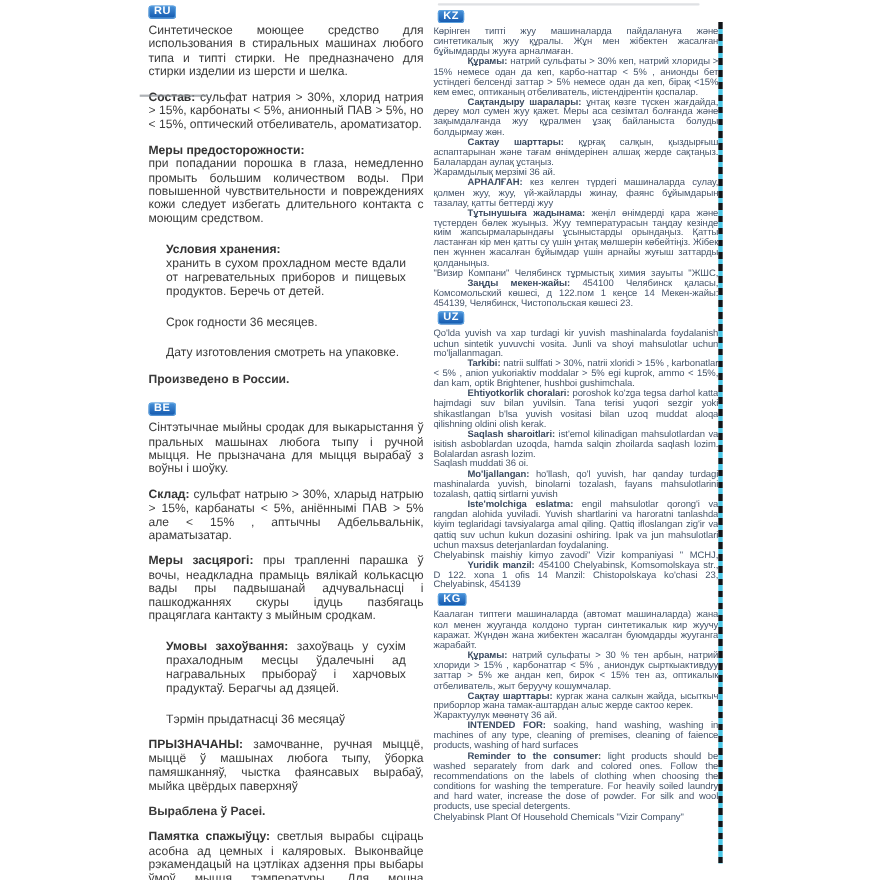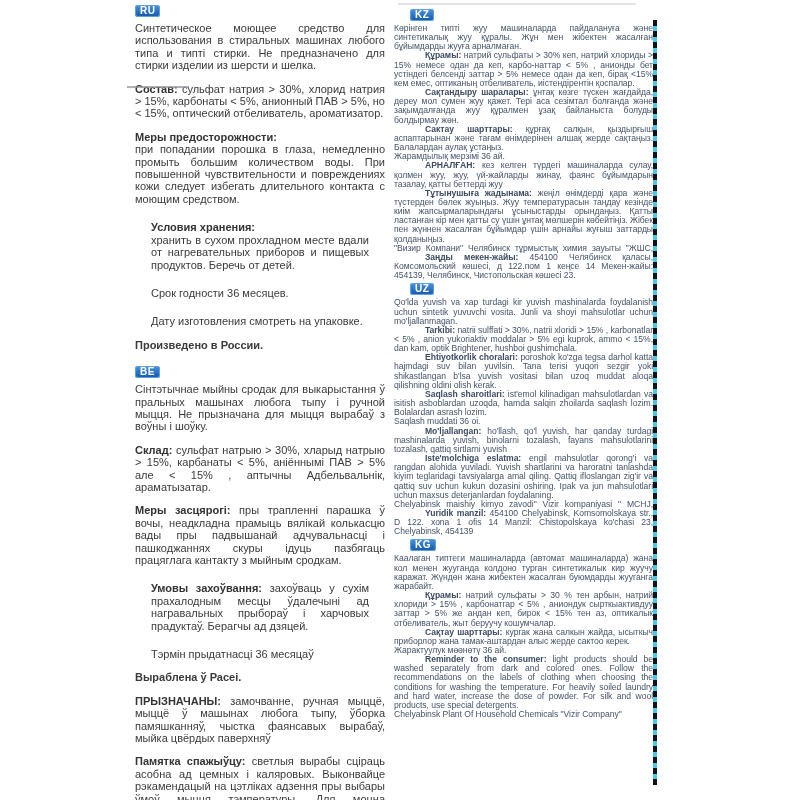--- a/index.html
+++ b/index.html
@@ -17,21 +17,21 @@
     width:259px;font-size:8.6px;line-height:9.15px;color:#44546a;
     text-align:justify;padding-top:6px;letter-spacing:-0.05px;
   }
   .badge{
     display:inline-block;background:linear-gradient(#4a93da,#1257ad);
     color:#fff;font-weight:bold;font-size:10px;line-height:12px;
     padding:0 5px;border-radius:3px;letter-spacing:0.5px;
     box-shadow:0 0 0 1px #5ea3e0 inset;
   }
   .badge-row{margin:0 0 5px 0;}
-  .col-right .badge-row{margin:3px 0 3px 16px;}
+  .col-right .badge-row{margin:3px 0 3px 4px;}
   .p{margin:0 0 11px 0;}
   .ln{margin:16px;text-align:left;}
   .col-right .p,.col-right .ln{margin:0;}
   .bk{display:block;}
   b{font-weight:bold;}
   .col-left b{color:#333;}
   .col-right b{color:#3c4c62;padding-left:31px;}
   .made{font-weight:bold;}
   
   .cutline{
@@ -67,33 +67,33 @@
     <p class="p made">Произведено в России.</p>
 
     <div class="badge-row" style="margin-top:14px;">
       <span class="badge">BE</span>
     </div>
     <p class="p">Сінтэтычнае мыйны сродак для выкарыстання ў пральных машынах любога тыпу і ручной мыцця. Не прызначана для мыцця вырабаў з воўны і шоўку.</p>
     <p class="p"><b>Склад:</b><span> сульфат натрыю &gt; 30%, хларыд натрыю &gt; 15%, карбанаты &lt; 5%, аніённымі ПАВ &gt; 5% але &lt; 15% , аптычны Адбельвальнік, араматызатар.</span></p>
     <p class="p"><b>Меры засцярогі:</b><span> пры трапленні парашка ў вочы, неадкладна прамыць вялікай колькасцю вады пры падвышанай адчувальнасці і пашкоджаннях скуры ідуць пазбягаць працяглага кантакту з мыйным сродкам.</span></p>
     <p class="ln" style="text-align:justify;"><b>Умовы захоўвання:</b><span> захоўваць у сухім прахалодным месцы ўдалечыні ад награвальных прыбораў і харчовых прадуктаў. Берагчы ад дзяцей.</span></p>
     <p class="p ln" style="margin-bottom:11px;">Тэрмін прыдатнасці 36 месяцаў</p>
+    <p class="p"><b>ПРЫЗНАЧАНЫ:</b><span> замочванне, ручная мыццё, мыццё ў машынах любога тыпу, ўборка памяшканняў, чыстка фаянсавых вырабаў, мыйка цвёрдых паверхняў</span></p>
     <p class="p made">Выраблена ў Расеі.</p>
-    <p class="p"><b>ПРЫЗНАЧАНЫ:</b><span> замочванне, ручная мыццё, мыццё ў машынах любога тыпу, ўборка памяшканняў, чыстка фаянсавых вырабаў, мыйка цвёрдых паверхняў</span></p>
     <p class="p"><b>Памятка спажыўцу:</b><span> светлыя вырабы сціраць асобна ад цемных і каляровых. Выконвайце рэкамендацый на цэтліках адзення пры выбары ўмоў мыцця тэмпературы. Для моцна забруджанага бялізны і жорсткай вады</span></p>
   </div>
 
   <div class="col col-right">
 
     <div class="badge-row">
       <span class="badge">KZ</span>
     </div>
     <p class="p">Көрінген типті жуу машиналарда пайдалануға және синтетикалық жуу құралы. Жұн мен жібектен жасалған бұйымдарды жууға арналмаған.</p>
     <p class="p"><b>Құрамы:</b><span> натрий сульфаты &gt; 30% кеп, натрий хлориды &gt; 15% немесе одан да кеп, карбо-наттар  &lt; 5% , анионды бет устіндегі белсенді заттар &gt; 5% немесе одан да кеп,  бірақ &lt;15% кем емес,  оптиканың отбеливатель, иістендірентін қоспалар.</span></p>
-    <p class="p"><b>Сақтандыру шаралары:</b><span> ұнтақ көзге түскен жағдайда, дереу мол сумен жуу қажет. Тері аса сезімтал болғанда және зақымдалғанда жуу құралмен ұзақ байланыста болуды болдырмау жөн.</span></p>
+    <p class="p"><b>Сақтандыру шаралары:</b><span> ұнтақ көзге түскен жағдайда, дереу мол сумен жуу қажет. Меры аса сезімтал болғанда және зақымдалғанда жуу құралмен ұзақ байланыста болуды болдырмау жөн.</span></p>
     <p class="p"><b>Сактау шарттары:</b><span> құрғақ салқын, қыздырғыш аспаптарынан және тағам өнімдерінен алшақ жерде сақтаңыз. Балалардан аулақ ұстаңыз.</span></p>
     <p class="ln">Жарамдылық мерзімі 36 ай.</p>
     <p class="p"><b>АРНАЛҒАН:</b><span> кез келген түрдегі машиналарда сулау, қолмен жуу, жуу, үй-жайларды жинау, фаянс бұйымдарын тазалау, қатты беттерді жуу</span></p>
     <p class="p"><b>Тұтынушыға жадынама:</b><span> жеңіл өнімдерді қара және түстерден бөлек жуыңыз. Жуу температурасын таңдау кезінде киім жапсырмаларындағы ұсыныстарды орындаңыз. Қатты ластанған кір мен қатты су үшін ұнтақ мөлшерін көбейтіңіз. Жібек пен жүннен жасалған бұйымдар үшін арнайы жуғыш заттарды қолданыңыз.</span></p>
     <p class="p"><span>"Визир Компани" Челябинск тұрмыстық химия зауыты "ЖШС, </span><b>Заңды мекен-жайы:</b><span> 454100 Челябинск қаласы, Комсомольский көшесі, д 122.пом 1 кеңсе 14 Мекен-жайы: 454139, Челябинск, Чистопольская көшесі 23.</span></p>
 
     <div class="badge-row">
       <span class="badge">UZ</span>
     </div>
     <p class="p">Qo'lda yuvish va xap turdagi kir yuvish mashinalarda foydalanish uchun sintetik yuvuvchi vosita. Junli va shoyi mahsulotlar uchun mo'ljallanmagan.</p>
@@ -105,20 +105,21 @@
     <p class="p"><b>Iste'molchiga eslatma:</b><span> engil mahsulotlar qorong'i va rangdan alohida yuviladi. Yuvish shartlarini va haroratni tanlashda kiyim teglaridagi tavsiyalarga amal qiling. Qattiq ifloslangan zig'ir va qattiq suv uchun kukun dozasini oshiring. Ipak va jun mahsulotlari uchun maxsus deterjanlardan foydalaning.</span></p>
     <p class="p"><span>Chelyabinsk maishiy kimyo zavodi" Vizir kompaniyasi " MCHJ, </span><b>Yuridik manzil:</b><span> 454100 Chelyabinsk, Komsomolskaya str., D 122. xona 1 ofis 14 Manzil: Chistopolskaya ko'chasi 23, Chelyabinsk, 454139</span></p>
 
     <div class="badge-row">
       <span class="badge">KG</span>
     </div>
     <p class="p">Каалаган типтеги машиналарда (автомат машиналарда) жана кол менен жууганда колдоно турган синтетикалык кир жуучу каражат. Жүндөн жана жибектен жасалган буюмдарды жууганга жарабайт.</p>
     <p class="p"><b>Құрамы:</b><span> натрий  сульфаты &gt; 30 % тен арбын, натрий хлориди  &gt; 15% , карбонатгар &lt; 5% , аниондук сырткыактивдуу заттар  &gt;  5% же андан кеп, бирок &lt; 15% тен аз, оптикалык отбеливатель, жыт беруучу кошумчалар.</span></p>
     <p class="p"><b>Сақтау шарттары:</b><span> кургак жана салкын жайда, ысыткыч приборлор жана тамак-аштардан алыс жерде сактоо керек.</span></p>
     <p class="ln">Жарактуулук мөөнөтү  36 ай.</p>
+    <p class="p"><b>INTENDED FOR:</b><span> soaking, hand washing, washing in machines of any type, cleaning of premises, cleaning of faience products, washing of hard surfaces</span></p>
     <p class="p"><b>Reminder to the consumer:</b><span> light products should be washed separately from dark and colored ones. Follow the recommendations on the labels of clothing when choosing the conditions for washing the temperature. For heavily soiled laundry and hard water, increase the dose of powder. For silk and wool products, use special detergents.</span></p>
     <p class="ln">Chelyabinsk Plant Of Household Chemicals "Vizir Company"</p>
   </div>
 </div>
 
 <div class="cutline"></div>
 <div class="artifact-top"></div>
 <div class="artifact-strike"></div>
 
 </body></html>

